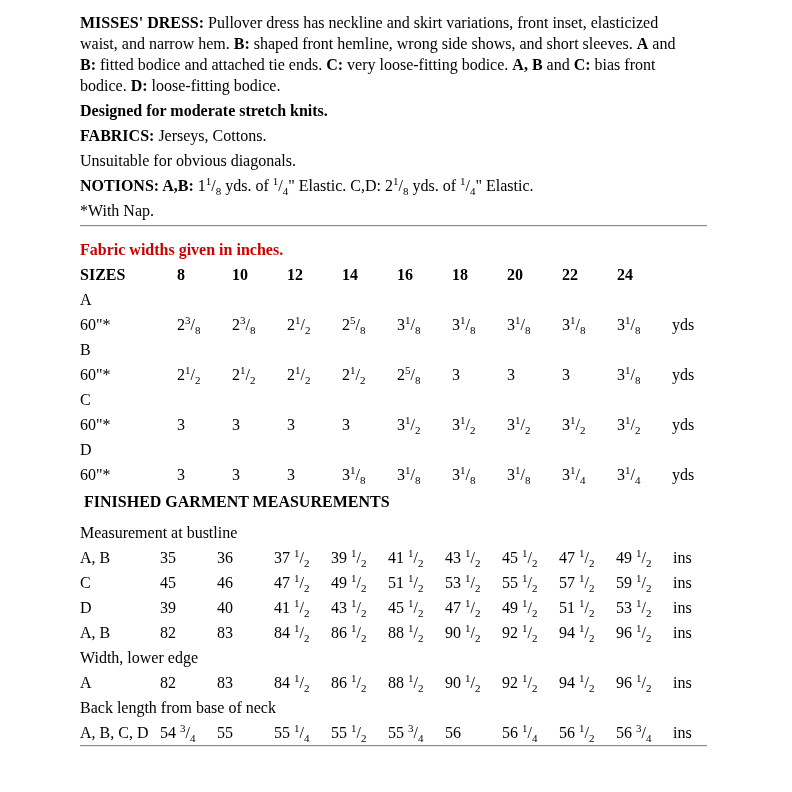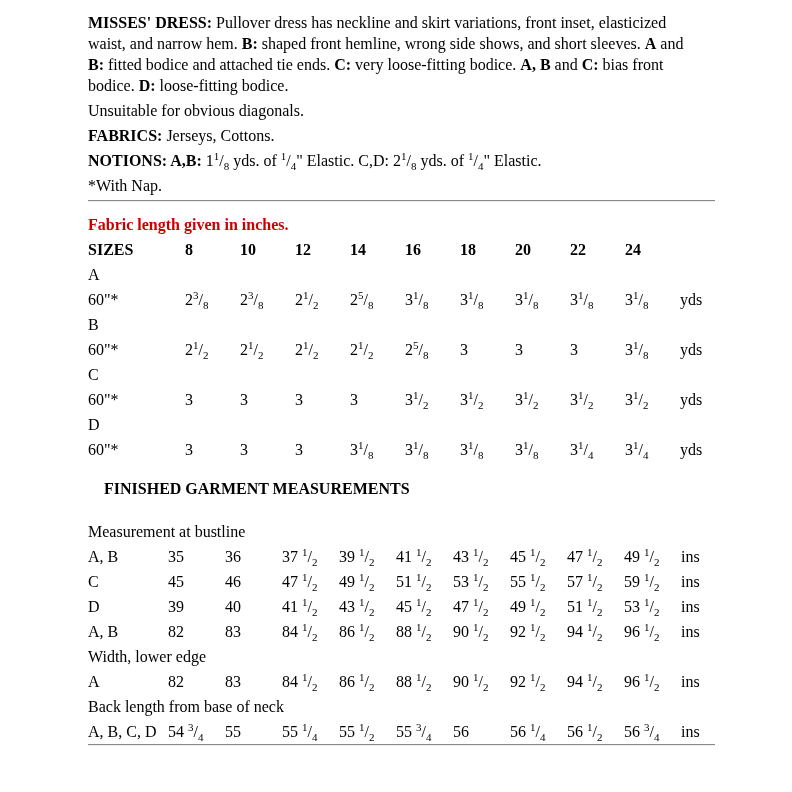--- a/index.html
+++ b/index.html
@@ -3,33 +3,33 @@
 <meta charset="utf-8">
 <style>
   * { box-sizing: border-box; margin: 0; padding: 0; }
   html, body { background: #fff; }
   body {
     width: 792px; height: 792px;
     position: relative; overflow: hidden;
     font-family: "Liberation Serif", "DejaVu Serif", serif;
     font-size: 16px; color: #000;
   }
-  .content { position: absolute; left: 88px; top: 12px; width: 600px; }
+  .content { position: absolute; left: 80px; top: 12px; width: 600px; }
   p { line-height: 21px; margin: 0 0 4px 0; }
   .b { font-weight: bold; }
   .red { color: #cc0000; }
   hr.rule {
     border: 0; width: 627px;
     border-top: 1px solid #8a8a8a;
     border-bottom: 1px solid #ececec;
   }
   hr.rule-top { margin: 1px 0 12px 0; }
   hr.rule-bottom { margin: 0; }
   .note-red { margin: 0 0 2px 0; font-weight: bold; }
-  .fgm-title { margin: 16px; height: 25px; line-height: 21px; font-weight: bold; }
+  .fgm-title { margin: 4px; height: 25px; line-height: 21px; font-weight: bold; }
   table.grid { border-collapse: collapse; table-layout: fixed; width: 627px; }
   table.grid th, table.grid td {
     height: 25px; padding: 0; text-align: left;
     vertical-align: middle; white-space: nowrap;
     font-weight: normal; line-height: 21px;
   }
   table.grid th, td.lblb { font-weight: bold; margin-left: 19px; }
   table.fabric col.c-label { width: 97px; }
   table.fabric col.c-size  { width: 55px; }
   table.meas   col.c-label { width: 80px; }
@@ -37,28 +37,29 @@
   col.c-unit { width: auto; }
   sup { font-size: 11px; line-height: 0; }
   sub { font-size: 11px; line-height: 0; }
 </style>
 </head>
 <body>
 
 <div class="content">
 
   <p><b>MISSES' DRESS:</b> Pullover dress has neckline and skirt variations, front inset, elasticized waist, and narrow hem. <b>B:</b> shaped front hemline, wrong side shows, and short sleeves. <b>A</b> and <b>B:</b> fitted bodice and attached tie ends. <b>C:</b> very loose-fitting bodice. <b>A, B</b> and <b>C:</b> bias front bodice. <b>D:</b> loose-fitting bodice.</p>
+  <p class="b">Designed for moderate stretch knits.</p>
+  <p><b>FABRICS:</b> Jerseys, Cottons.</p>
   <p>Unsuitable for obvious diagonals.</p>
-  <p><b>FABRICS:</b> Jerseys, Cottons.</p>
   <p><b>NOTIONS: A,B: </b><span>1<sup>1</sup>/<sub>8</sub></span> yds. of <span><sup>1</sup>/<sub>4</sub></span>" Elastic. C,D: <span>2<sup>1</sup>/<sub>8</sub></span> yds. of <span><sup>1</sup>/<sub>4</sub></span>" Elastic.</p>
   <p>*With Nap.</p>
 
   <hr class="rule rule-top">
 
-  <p class="note-red red">Fabric length given in inches.</p>
+  <p class="note-red red">Fabric widths given in inches.</p>
 
   <table class="grid fabric">
     <colgroup>
       <col class="c-label">
       <col class="c-size">
         <col class="c-size">
         <col class="c-size">
         <col class="c-size">
       <col class="c-size">
         <col class="c-size">

